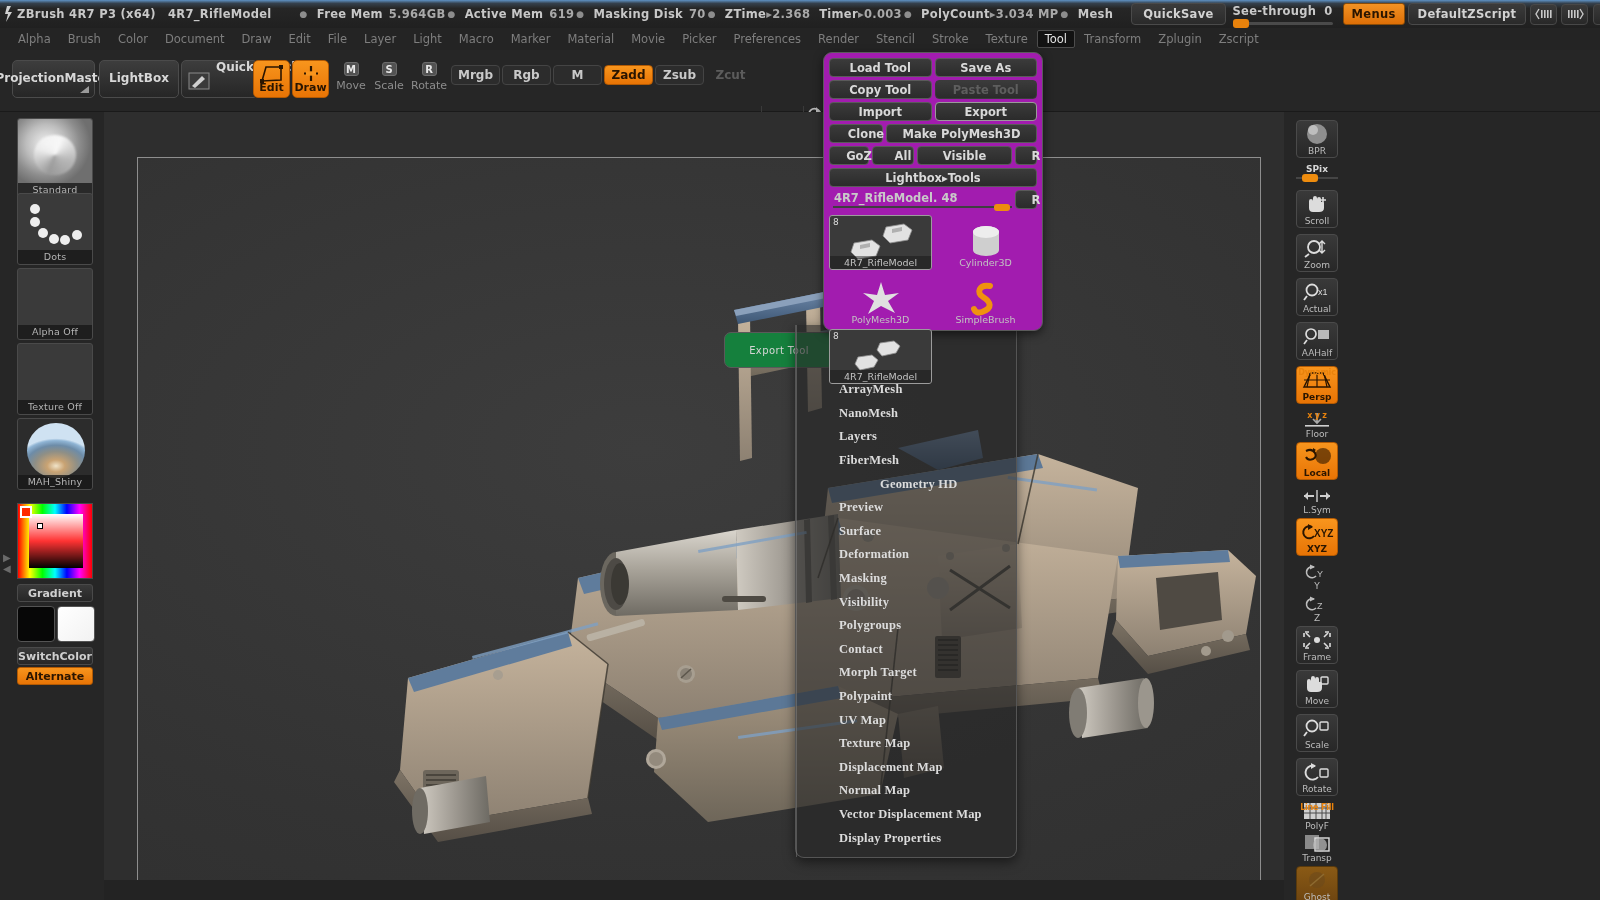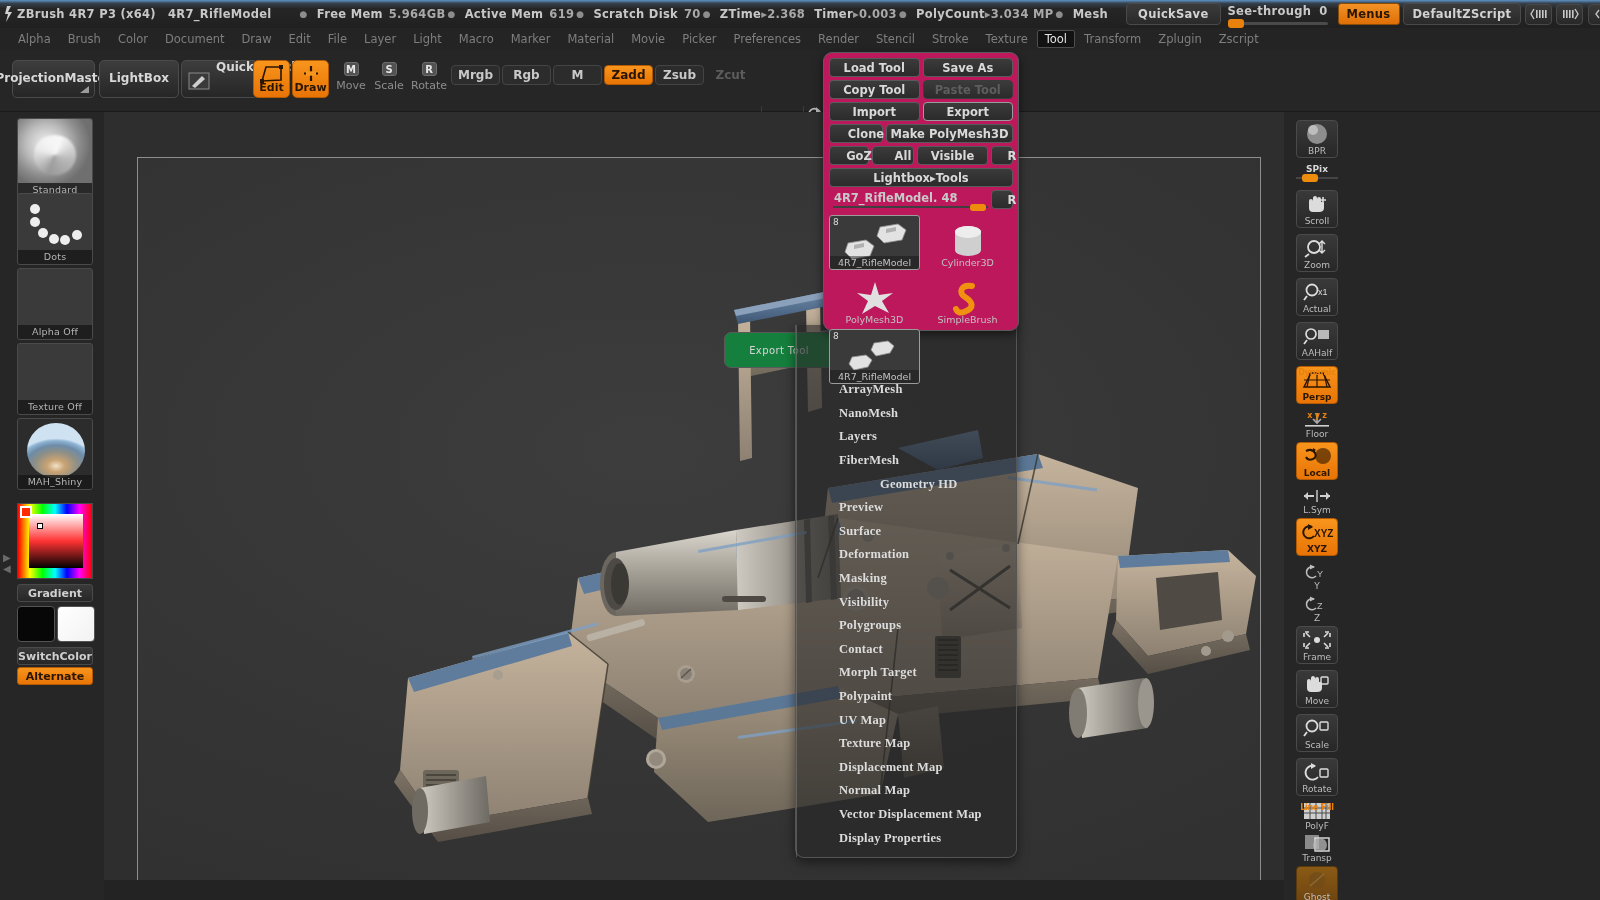--- a/index.html
+++ b/index.html
@@ -98,22 +98,22 @@
   .rp-lab{font-size:9px;color:#bdbdbd;line-height:11px;width:100%;text-align:center;}
   .rp-item.on .rp-lab{color:#2b1600;font-weight:bold;}
   .rp-top{position:absolute;top:1px;left:0;width:100%;text-align:center;font-size:8px;
     font-weight:bold;color:#e8820c;letter-spacing:-.2px;}
   .rp-glyph{flex:1;display:flex;align-items:center;justify-content:center;color:#d9d9d9;font-size:15px;}
   .rp-slider{position:absolute;left:12px;width:42px;}
   .rp-strack{width:42px;height:2px;background:#454545;}
   .rp-sknob{position:absolute;left:6px;top:-3px;width:16px;height:8px;border-radius:3px;background:#ee8c0e;}
 
   
-  .toolpop{position:absolute;left:823px;top:52px;width:196px;height:279px;
-    border:1px solid #5b5b5b;border-radius:9px;background:#be185d;z-index:12;
+  .toolpop{position:absolute;left:823px;top:52px;width:220px;height:279px;
+    border:1px solid #5b5b5b;border-radius:9px;background:#a21caf;z-index:12;
     box-shadow:0 3px 10px rgba(0,0,0,.55);padding:5px;}
   .tp-row{display:flex;gap:3px;margin-bottom:3px;}
   .tp-b{flex:1;height:19px;border:1px solid #5a5a5a;border-radius:4px;
     background:linear-gradient(180deg,#3b3b3b,#2b2b2b);color:#d9d9d9;font-size:11.5px;font-weight:bold;
     display:flex;align-items:center;justify-content:center;white-space:nowrap;}
   .tp-b.dim{color:#5e5e5e;border-color:#3b3b3b;}
   .tp-b.hl{border-color:#9a9a9a;}
   .tp-b.nf{flex:none;padding-left:20px;}
   .tp-sl{position:relative;height:19px;border:none;margin-bottom:3px;}
   .tp-sl .lab{color:#c9c9c9;font-size:11.5px;font-weight:bold;padding-left:5px;line-height:17px;}
@@ -156,21 +156,21 @@
     <div class="tb-txt">4R7_RifleModel</div>
 
     <div style="display:flex;align-items:center;margin-left:14px;">
       <span class="tb-sep">●</span>
         <span>Free Mem</span>
       <span class="tb-dim" style="margin-left:6px">5.964GB</span>
       <span class="tb-sep">●</span>
         <span>Active Mem</span>
       <span class="tb-dim" style="margin-left:6px">619</span>
       <span class="tb-sep">●</span>
-        <span>Scratch Disk</span>
+        <span>Masking Disk</span>
       <span class="tb-dim" style="margin-left:6px">70</span>
       <span class="tb-sep">●</span>
         <span>ZTime</span>
       <span class="tb-arrow">▸</span>
       <span class="tb-dim">2.368</span>
       <span style="margin-left:9px">Timer</span>
       <span class="tb-arrow">▸</span>
       <span class="tb-dim">0.003</span>
       <span class="tb-sep">●</span>
         <span>PolyCount</span>

